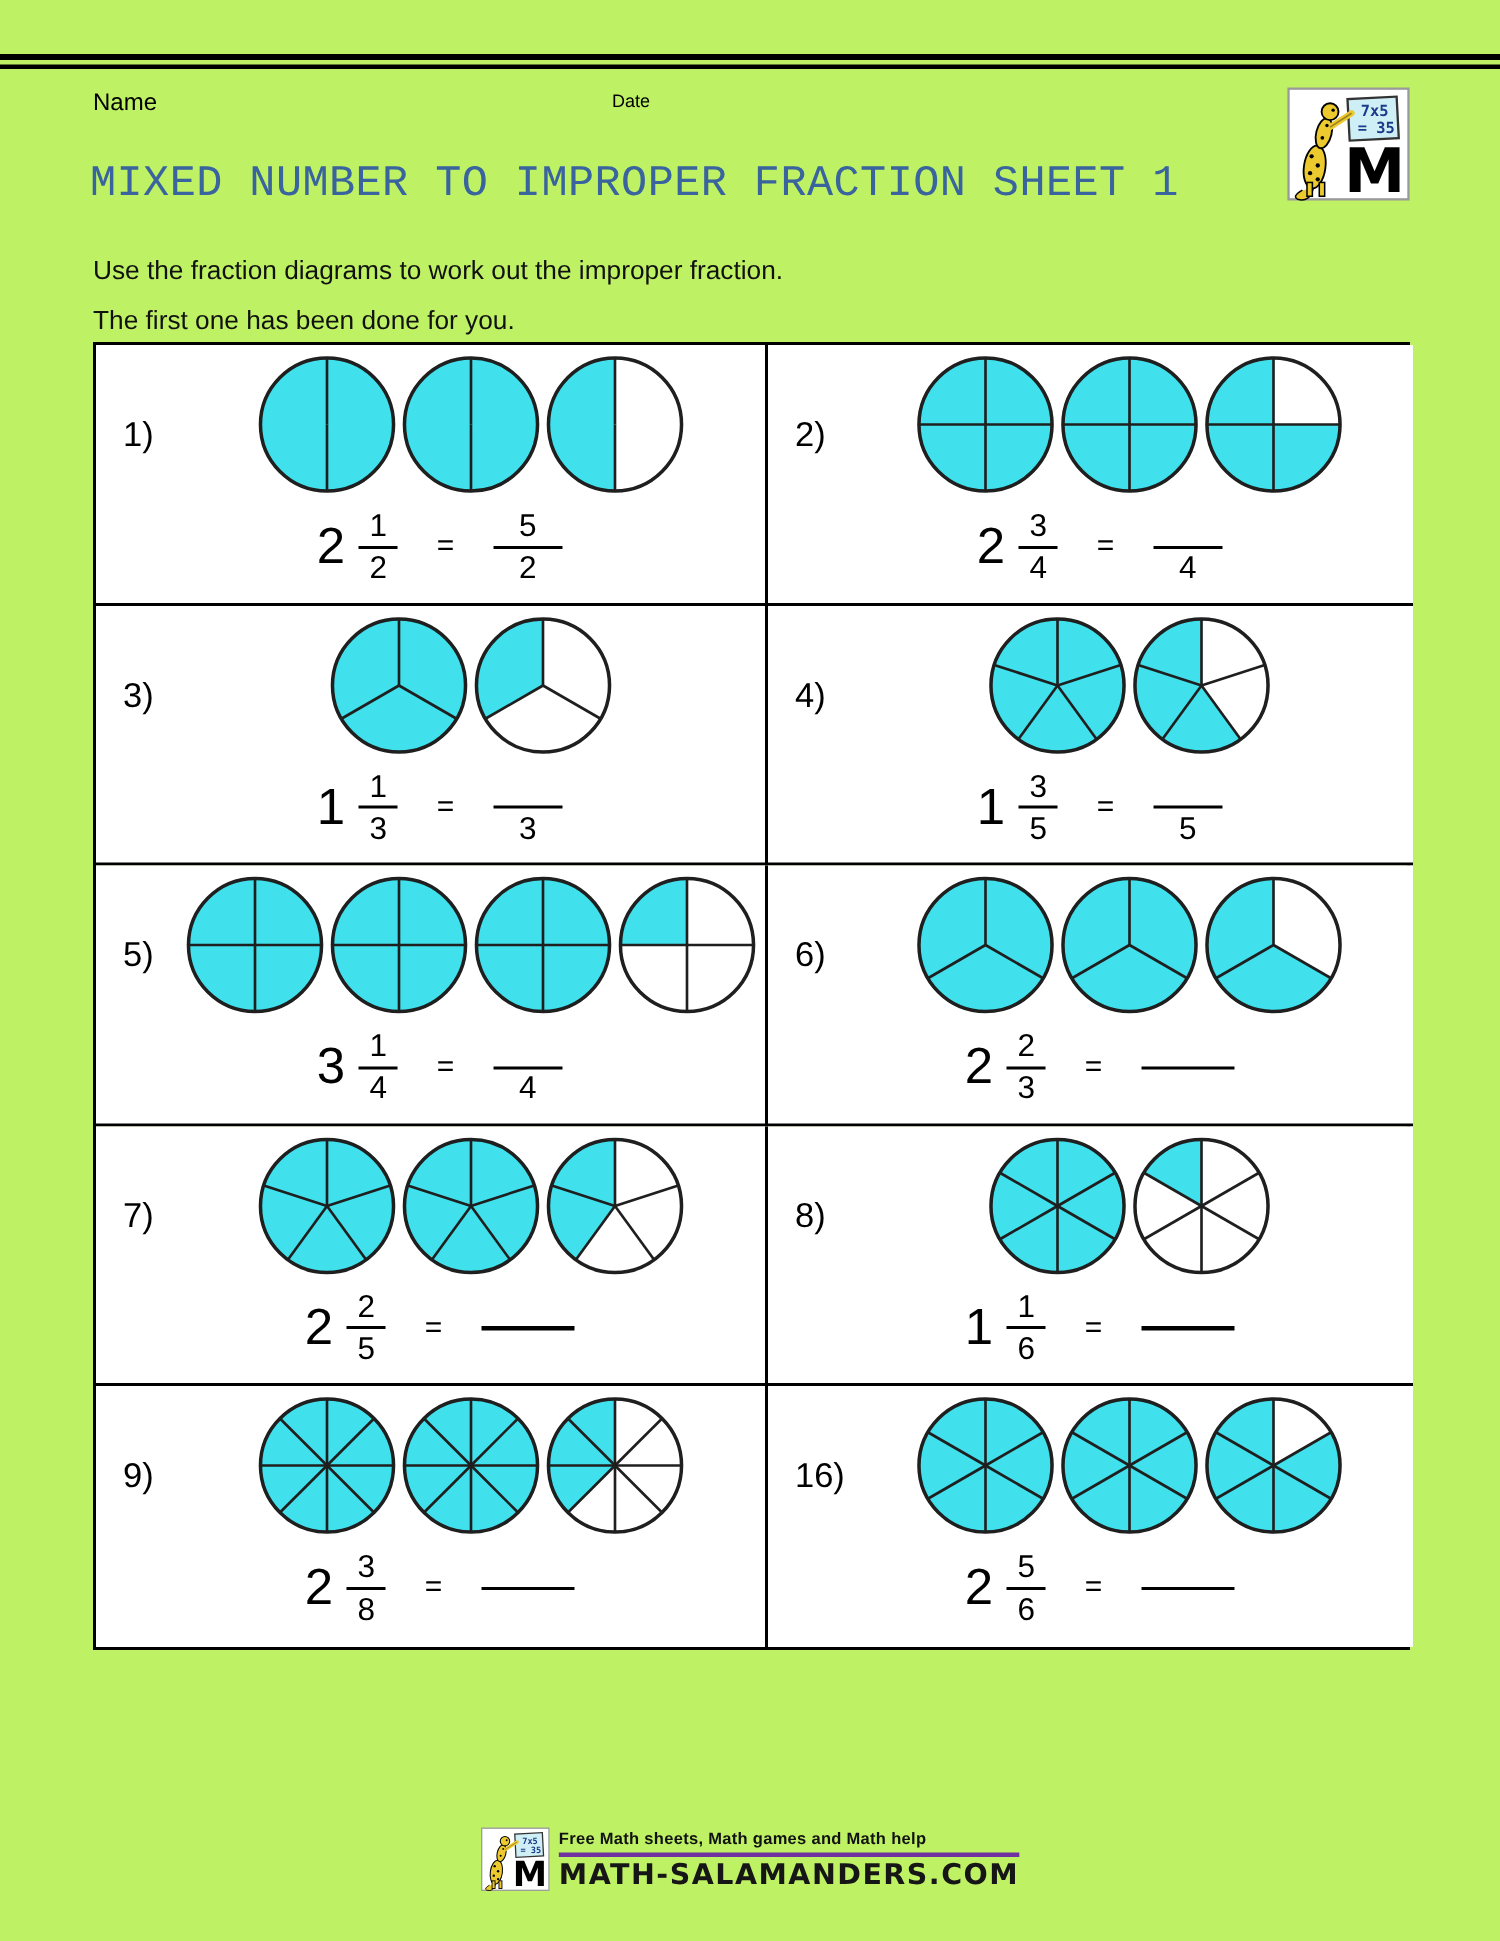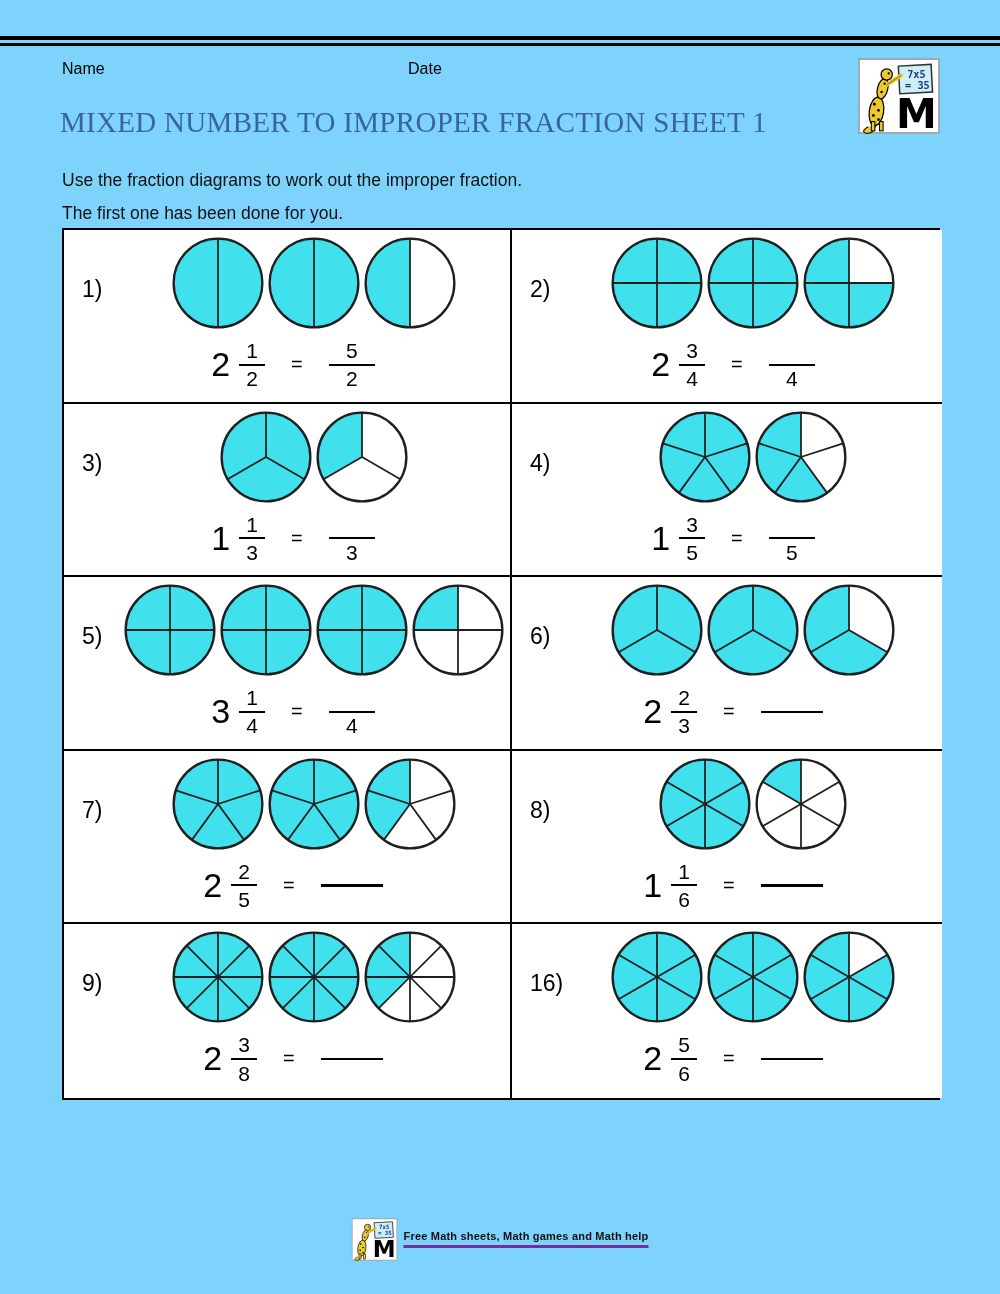--- a/index.html
+++ b/index.html
@@ -1,28 +1,28 @@
 <!DOCTYPE html>
 <html><head>
 <meta charset="utf-8">
 <style>
   html,body{margin:0;padding:0;background:#fff;}
-  .page{position:relative;width:1000px;height:1294px;background:#7dd3fc;
+  .page{position:relative;width:1000px;height:1294px;background:#bef264;
         font-family:"Liberation Sans",sans-serif;overflow:hidden;color:#000;}
 
   .topbar{position:absolute;top:36px;left:0;width:1000px;height:10px;
           border-top:4px solid #000;border-bottom:3px solid #000;box-sizing:border-box;}
 
   .meta-name{position:absolute;left:62px;top:60px;font-size:16px;}
-  .meta-date{position:absolute;left:408px;top:60px;font-size:16px;}
+  .meta-date{position:absolute;left:408px;top:60px;font-size:12px;}
 
   .logo-box{position:absolute;left:858px;top:58px;}
 
   .title{position:absolute;left:60px;top:106px;margin:0;
-         font-family:Liberation Serif, serif;font-weight:500;
+         font-family:Liberation Mono, monospace;font-weight:500;
          font-size:29px;letter-spacing:.3px;white-space:nowrap;color:#3a649e;text-align:center;}
 
   .instr{position:absolute;left:62px;font-size:17.5px;color:#111;}
   .instr.one{top:152px;}
   .instr.two{top:185px;}
 
   .grid{position:absolute;left:62px;top:228px;width:878px;height:872px;
         display:grid;grid-template-columns:448px 430px;grid-template-rows:repeat(5,1fr);
         border:2px solid #000;box-sizing:border-box;}
   .cell{position:relative;border-right:2px solid #000;border-bottom:2px solid #000;box-sizing:border-box;background:#fff;}
@@ -37,21 +37,21 @@
   .whole{font-size:34px;margin-right:9px;}
   .frac{display:flex;flex-direction:column;align-items:center;line-height:1;}
   .frac .n,.frac .d{font-size:21px;padding:0 3px;}
   .frac .bar{height:2.2px;background:#000;align-self:stretch;min-width:26px;margin:2.5px 0;}
   .frac.answer .bar{min-width:46px;}
   .frac .n.empty{height:21px;width:40px;padding:0;}
   .eq{font-size:20px;margin:0 26px;font-weight:500;}
   .blank-line{display:inline-block;width:62px;height:2.5px;background:#000;}
 
   .footer{position:absolute;left:50%;top:1218px;transform:translateX(-50%);
-          display:flex;align-items:center;gap:6px;}
+          display:flex;align-items:flex-end;gap:6px;}
   .footer-col{display:flex;flex-direction:column;}
   .tagline{font-size:11px;font-weight:bold;color:#111;white-space:nowrap;letter-spacing:.2px;}
   .purple-rule{height:3px;background:#7030a0;margin:3px 0 1px 0;}
   .site{font-family:"DejaVu Sans",sans-serif;font-size:19px;font-weight:bold;
         letter-spacing:1px;color:#161616;white-space:nowrap;}
   .hidden-defs{position:absolute;width:0;height:0;overflow:hidden;}
 </style>
 </head>
 <body>
 
@@ -619,16 +619,17 @@
       </div>
     </div>
 
   <div class="footer">
     <svg viewBox="0 0 80 74" width="46" height="43">
       <use href="#logo-art"></use>
     </svg>
     <div class="footer-col">
       <div class="tagline">Free Math sheets, Math games and Math help</div>
       <div class="purple-rule" style="background: rgb(112, 48, 160);"></div>
+      <div class="site">MATH-SALAMANDERS.COM</div>
     </div>
   </div>
 
 </div>
 
 </body></html>

